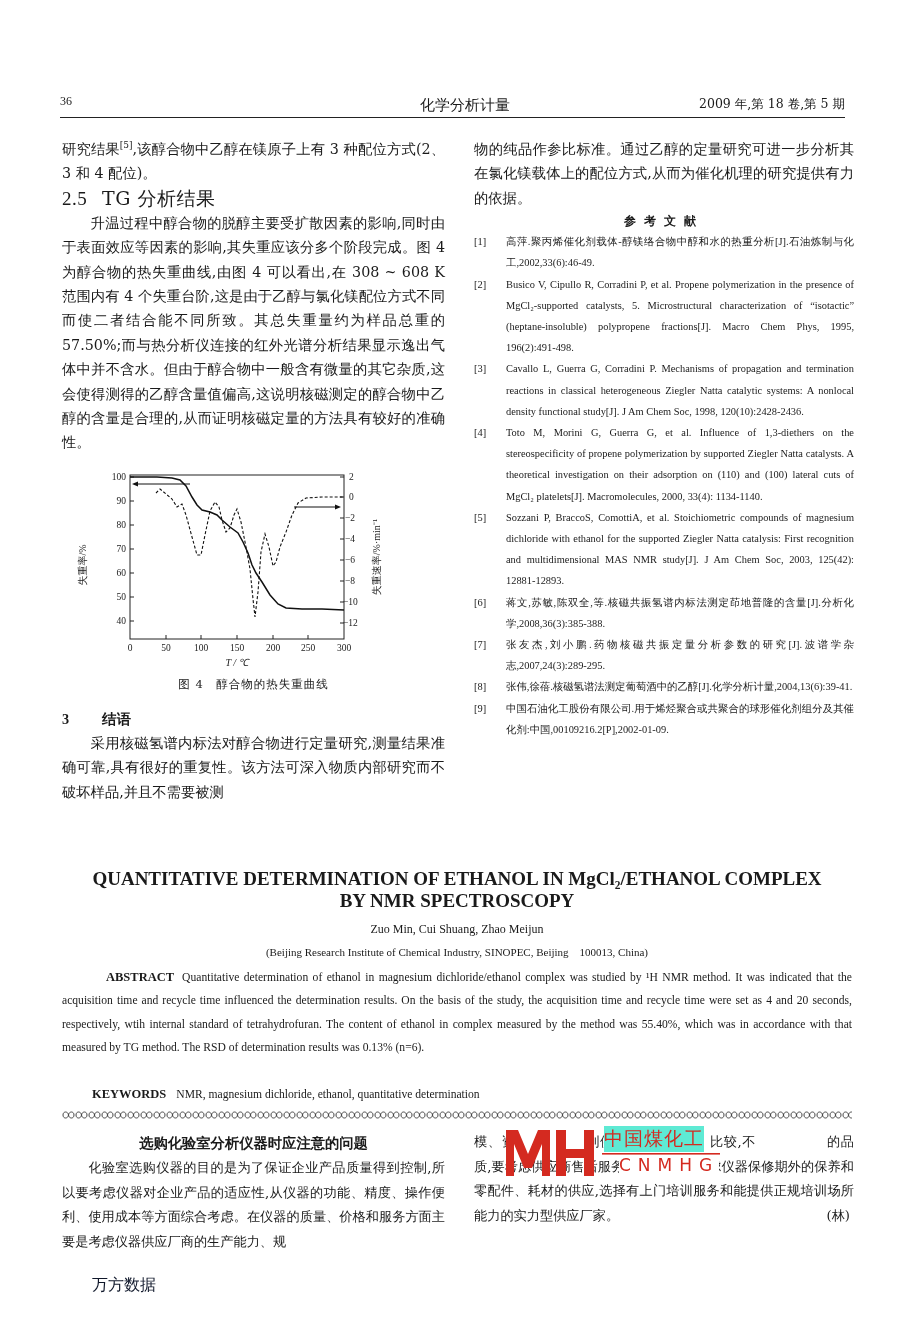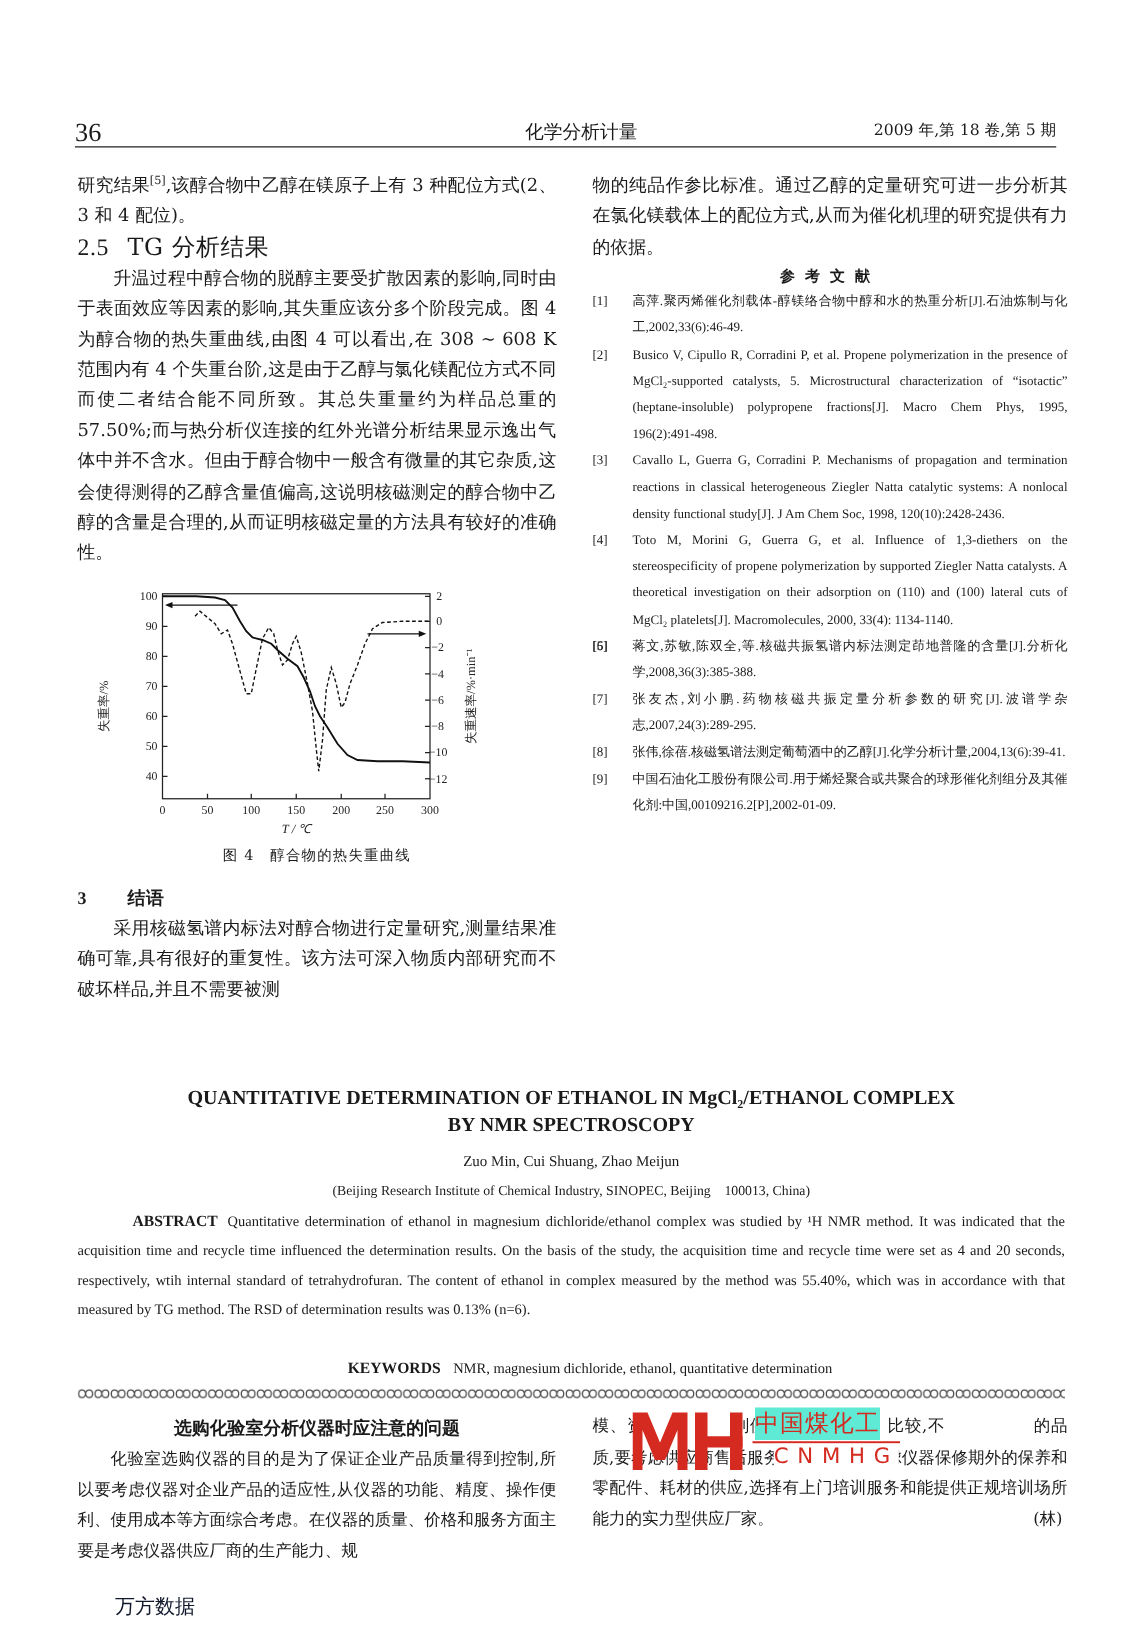--- a/index.html
+++ b/index.html
@@ -7,47 +7,47 @@
   body {
     position: relative;
     font-family: "DejaVu Serif", "Liberation Serif", serif;
     color: #1a1a1a;
     overflow: hidden;
   }
   .page-header {
     position: absolute; left: 60px; top: 92px; width: 785px; height: 26px;
     border-bottom: 1.6px solid #222;
   }
-  .page-header .pnum { position: absolute; left: 0; top: 2px; font-family: "Liberation Serif", serif; font-size: 21px; }
+  .page-header .pnum { position: absolute; left: 0; top: 2px; font-family: "Liberation Serif", serif; font-size: 12px; }
   .page-header .jname { position: absolute; left: 360px; top: 4px; font-size: 15px; }
   .page-header .issue { position: absolute; right: 0; top: 4px; font-size: 12.5px; }
 
   .col-left { position: absolute; left: 62px; top: 137px; width: 383px; }
   .col-right { position: absolute; left: 474px; top: 137px; width: 380px; }
 
   .para { font-size: 14.3px; line-height: 24.4px; text-align: justify; }
   .indent { text-indent: 2em; }
   .sec-head { font-size: 19px; line-height: 24px; letter-spacing: 0.5px; }
   .sec-head .num { display: inline-block; width: 40px; font-family: "Liberation Serif", serif; }
   sup { font-size: 9px; vertical-align: super; line-height: 0; }
 
   .figure { position: relative; width: 383px; height: 240px; margin-top: 12px; }
   .fig-caption { position: absolute; left: 0; width: 383px; top: 210px; text-align: center; font-size: 11.5px; letter-spacing: 1px; }
 
   .refs-title { text-align: center; font-size: 12px; font-weight: bold; letter-spacing: 8px; line-height: 20px; margin-top: 1px; }
   .ref { position: relative; padding-left: 32px; font-size: 10.4px; line-height: 21.2px; font-family: "Liberation Serif", serif; text-align: justify; }
   .ref .rn { position: absolute; left: 0; top: 0; }
 
   .abs-block { position: absolute; left: 62px; width: 790px; }
-  .en-title { position: absolute; left: 62px; top: 868px; width: 790px; text-align: center; font-family: "Liberation Serif", serif; font-weight: bold; font-size: 16px; line-height: 22px; }
+  .en-title { position: absolute; left: 62px; top: 868px; width: 790px; text-align: center; font-family: "Liberation Serif", serif; font-weight: bold; font-size: 19px; line-height: 22px; }
   .authors { position: absolute; left: 62px; top: 922px; width: 790px; text-align: center; font-family: "Liberation Serif", serif; font-size: 12px; }
   .affil { position: absolute; left: 62px; top: 945px; width: 790px; text-align: center; font-family: "Liberation Serif", serif; font-size: 11px; }
   .abstract { top: 966px; font-family: "Liberation Serif", serif; font-size: 11.6px; line-height: 23.4px; text-align: justify; }
   .abstract .lbl { font-weight: bold; font-size: 12.5px; margin-left: 44px; margin-right: 8px; }
-  .keywords { top: 1084px; font-family: "Liberation Serif", serif; font-size: 11.6px; line-height: 20px; text-align: center; }
+  .keywords { top: 1084px; font-family: "Liberation Serif", serif; font-size: 11.6px; line-height: 20px; }
   .keywords .lbl { font-weight: bold; font-size: 12.5px; margin-left: 30px; margin-right: 10px; }
 
   .divider { position: absolute; left: 62px; top: 1108px; width: 790px; height: 14px; }
 
   .notice-left { position: absolute; left: 62px; top: 1130px; width: 383px; }
   .notice-right { position: absolute; left: 474px; top: 1130px; width: 380px; }
   .notice-title { text-align: center; font-weight: bold; font-size: 14.3px; line-height: 26px; }
   .notice-para { font-size: 13.2px; line-height: 24.6px; text-align: justify; }
   .occluded { color: transparent; }
   .sign { float: right; margin-right: 4px; }
@@ -151,21 +151,21 @@
 </div>
 
 <div class="col-right">
   <p class="para">物的纯品作参比标准。通过乙醇的定量研究可进一步分析其在氯化镁载体上的配位方式,从而为催化机理的研究提供有力的依据。</p>
   <div class="refs-title">参考文献</div>
   <div>
     <div class="ref"><span class="rn">[1]</span><span>高萍.聚丙烯催化剂载体-醇镁络合物中醇和水的热重分析[J].石油炼制与化工,2002,33(6):46-49.</span></div>
     <div class="ref"><span class="rn">[2]</span><span>Busico V, Cipullo R, Corradini P, et al. Propene polymerization in the presence of MgCl₂-supported catalysts, 5. Microstructural characterization of “isotactic” (heptane-insoluble) polypropene fractions[J]. Macro Chem Phys, 1995, 196(2):491-498.</span></div>
     <div class="ref"><span class="rn">[3]</span><span>Cavallo L, Guerra G, Corradini P. Mechanisms of propagation and termination reactions in classical heterogeneous Ziegler Natta catalytic systems: A nonlocal density functional study[J]. J Am Chem Soc, 1998, 120(10):2428-2436.</span></div>
     <div class="ref"><span class="rn">[4]</span><span>Toto M, Morini G, Guerra G, et al. Influence of 1,3-diethers on the stereospecificity of propene polymerization by supported Ziegler Natta catalysts. A theoretical investigation on their adsorption on (110) and (100) lateral cuts of MgCl₂ platelets[J]. Macromolecules, 2000, 33(4): 1134-1140.</span></div>
-    <div class="ref"><span class="rn">[5]</span></div>
+    <div class="ref"><span class="rn">[5]</span><span>Sozzani P, BraccoS, ComottiA, et al. Stoichiometric compounds of magnesium dichloride with ethanol for the supported Ziegler Natta catalysis: First recognition and multidimensional MAS NMR study[J]. J Am Chem Soc, 2003, 125(42): 12881-12893.</span></div>
     <div class="ref"><span class="rn">[6]</span><span>蒋文,苏敏,陈双全,等.核磁共振氢谱内标法测定茚地普隆的含量[J].分析化学,2008,36(3):385-388.</span></div>
     <div class="ref"><span class="rn">[7]</span><span>张友杰,刘小鹏.药物核磁共振定量分析参数的研究[J].波谱学杂志,2007,24(3):289-295.</span></div>
     <div class="ref"><span class="rn">[8]</span><span>张伟,徐蓓.核磁氢谱法测定葡萄酒中的乙醇[J].化学分析计量,2004,13(6):39-41.</span></div>
     <div class="ref"><span class="rn">[9]</span><span>中国石油化工股份有限公司.用于烯烃聚合或共聚合的球形催化剂组分及其催化剂:中国,00109216.2[P],2002-01-09.</span></div>
   </div>
 </div>
 
 <div class="en-title">
   <div>QUANTITATIVE DETERMINATION OF ETHANOL IN MgCl₂/ETHANOL COMPLEX</div>
   <div>BY NMR SPECTROSCOPY</div>

